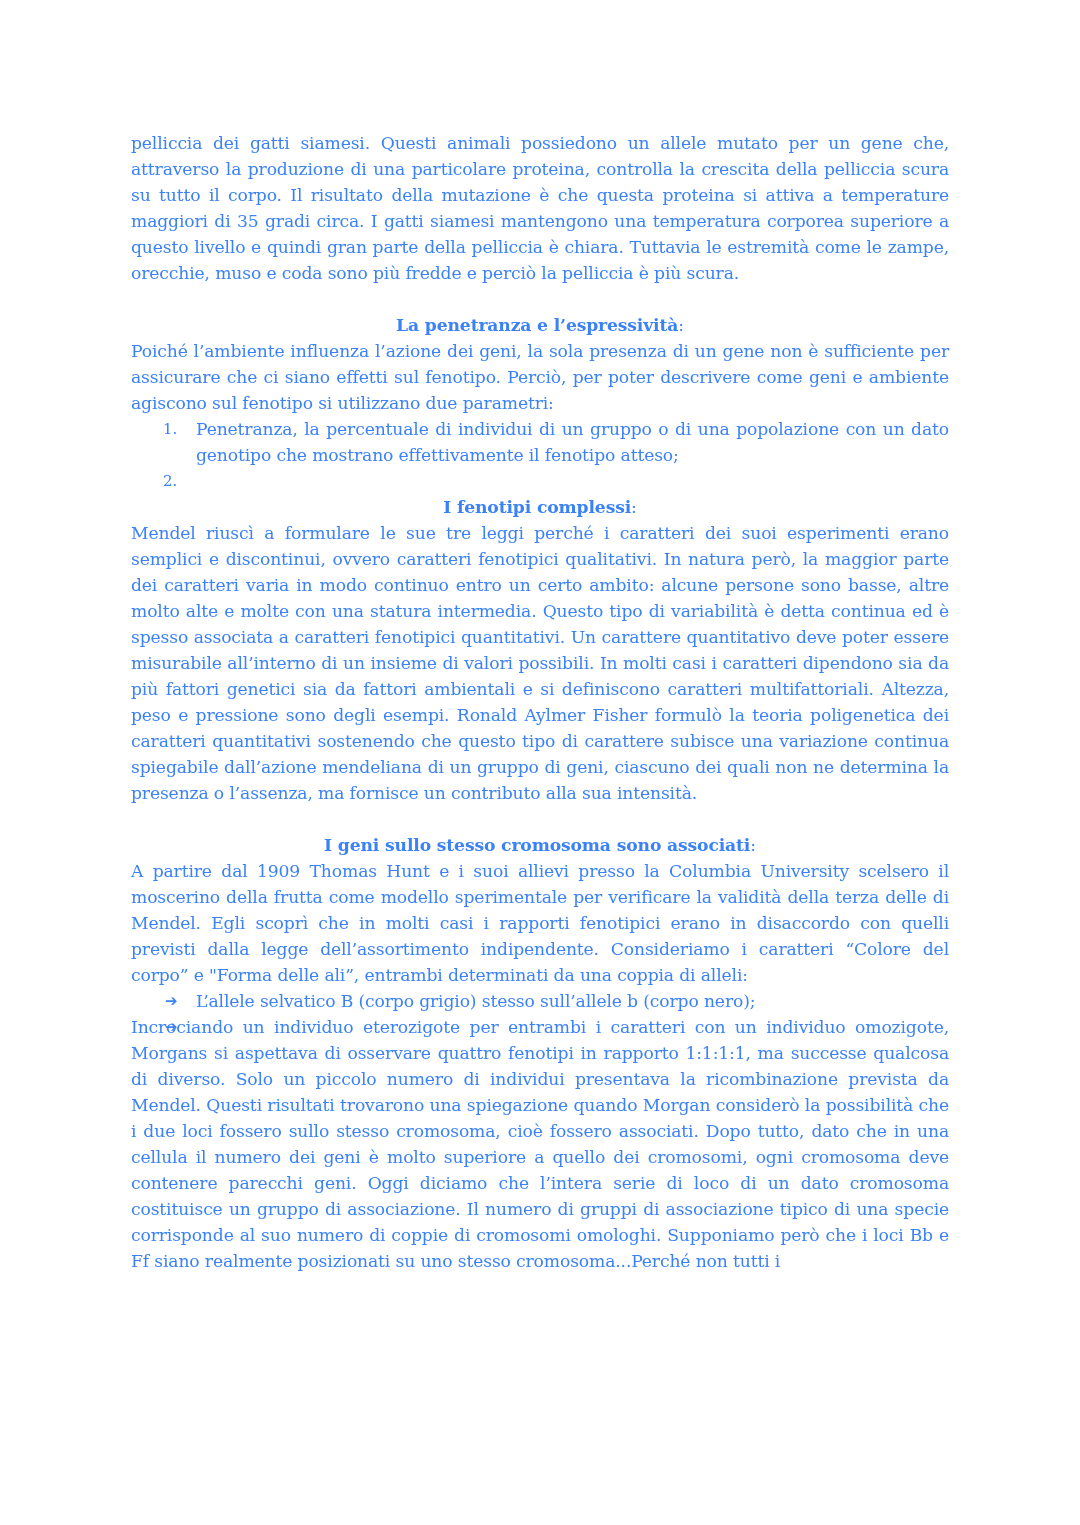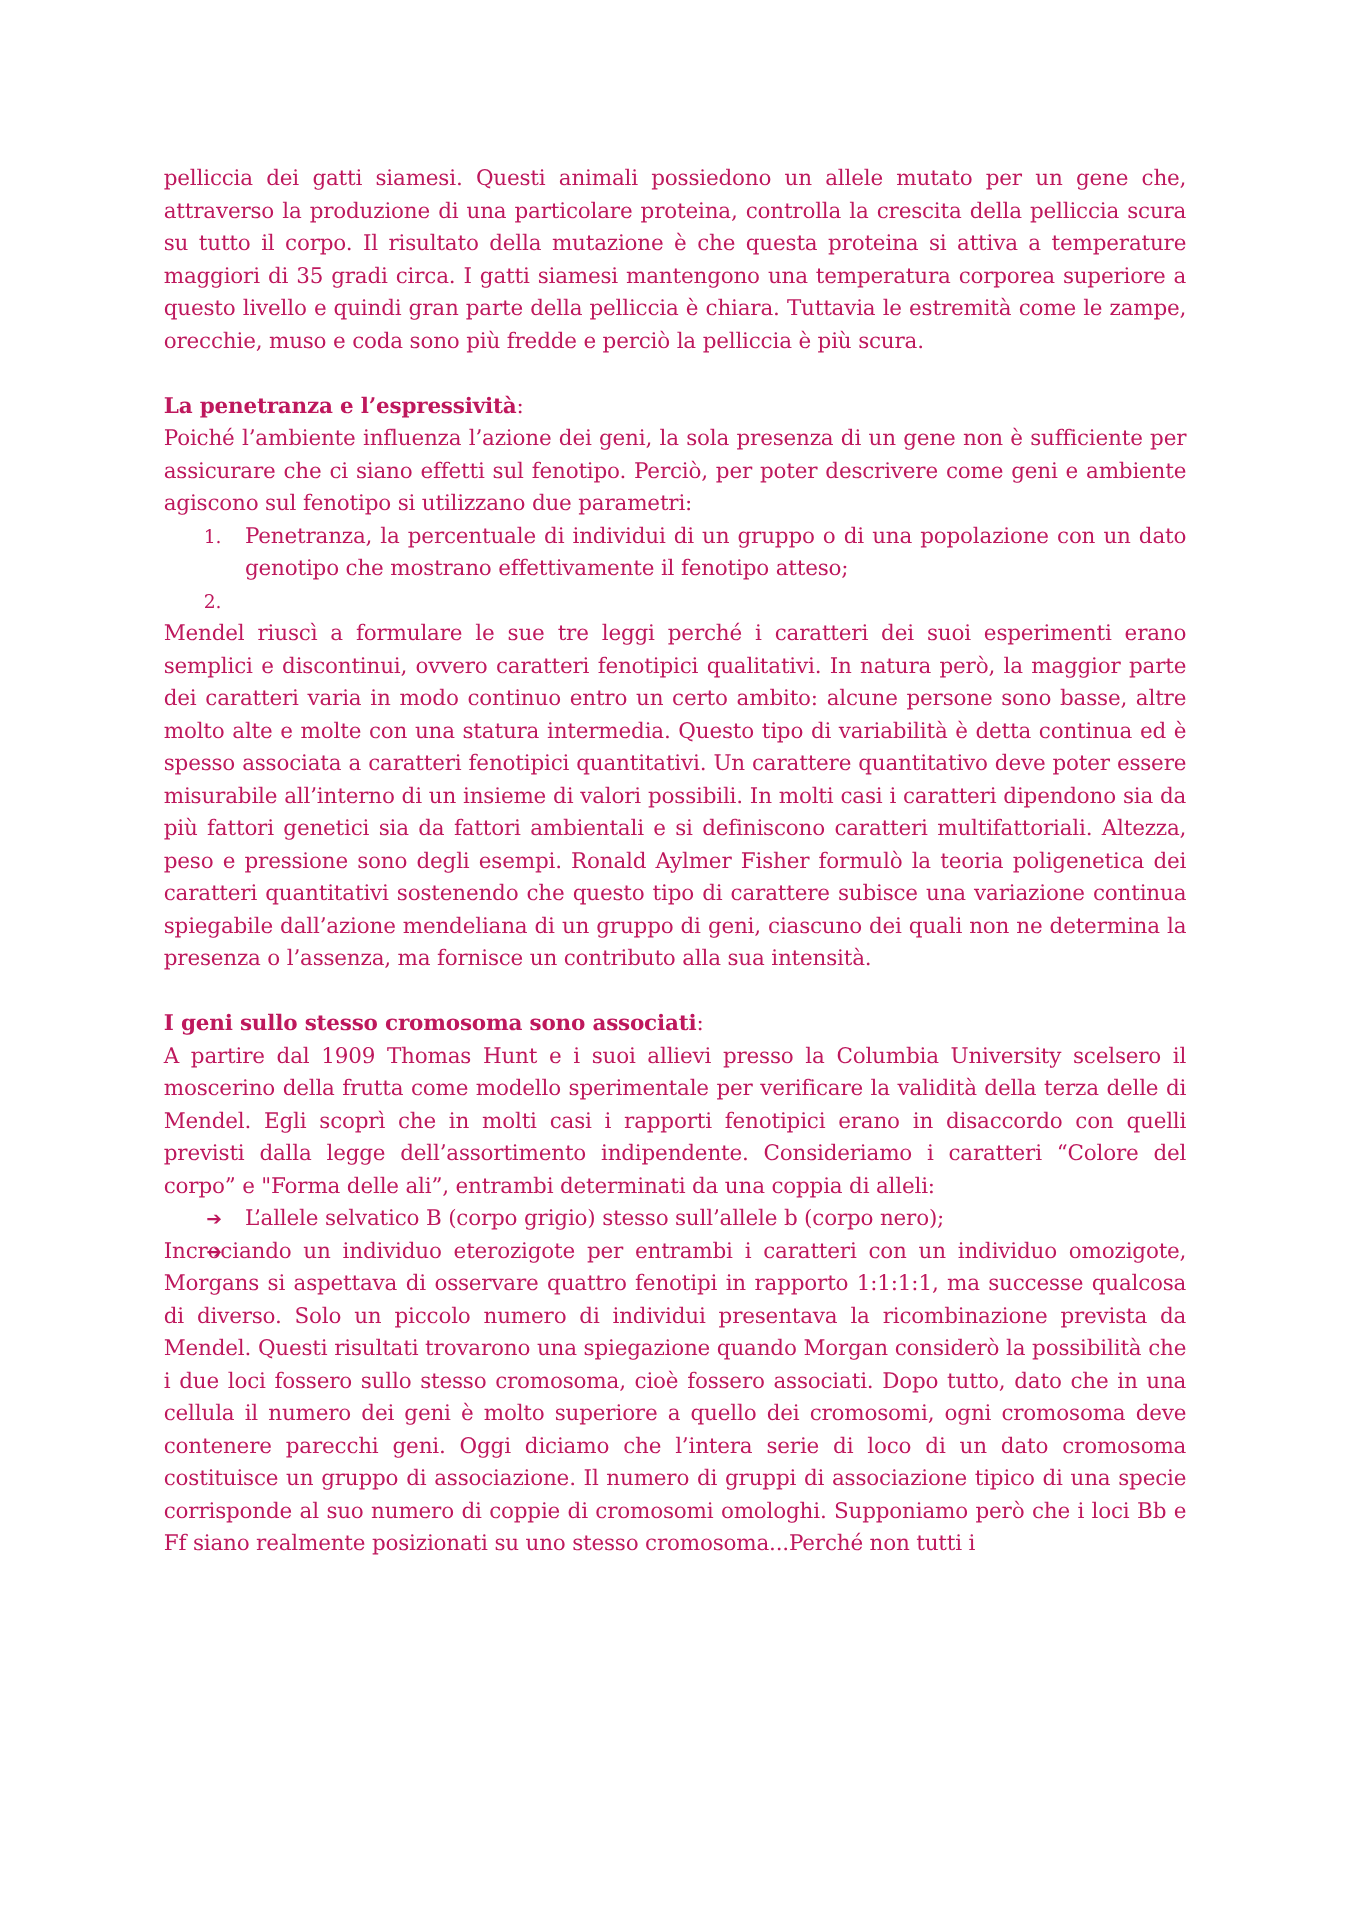--- a/index.html
+++ b/index.html
@@ -14,33 +14,34 @@
       overflow: hidden;
     }
     .page {
       position: absolute;
       left: 131px;
       top: 130px;
       width: 818px;
       font-family: "DejaVu Serif", "Liberation Serif", serif;
       font-size: 17.2px;
       line-height: 26px;
-      color: #be185d;
+      color: #3b82f6;
       letter-spacing: -0.15px;
     }
     .para {
       margin: 0;
       text-align: justify;
     }
     .gap {
       height: 26px;
     }
     .heading {
       margin: 0;
       font-weight: bold;
+      text-align: center;
     }
     .heading .colon {
       font-weight: normal;
     }
     ol.numbered {
       margin: 0;
       padding: 0;
       list-style: none;
     }
     ol.numbered li {
@@ -91,20 +92,21 @@
       </li>
       <li>
         <span class="num">2.</span>
       </li>
     </ol>
   </section>
 
   <div class="gap"></div>
 
   <section>
+    <p class="heading"><span>I fenotipi complessi</span><span class="colon">:</span></p>
     <p class="para">Mendel riuscì a formulare le sue tre leggi perché i caratteri dei suoi esperimenti erano semplici e discontinui, ovvero caratteri fenotipici qualitativi. In natura però, la maggior parte dei caratteri varia in modo continuo entro un certo ambito: alcune persone sono basse, altre molto alte e molte con una statura intermedia. Questo tipo di variabilità è detta continua ed è spesso associata a caratteri fenotipici quantitativi. Un carattere quantitativo deve poter essere misurabile all’interno di un insieme di valori possibili. In molti casi i caratteri dipendono sia da più fattori genetici sia da fattori ambientali e si definiscono caratteri multifattoriali. Altezza, peso e pressione sono degli esempi. Ronald Aylmer Fisher formulò la teoria poligenetica dei caratteri quantitativi sostenendo che questo tipo di carattere subisce una variazione continua spiegabile dall’azione mendeliana di un gruppo di geni, ciascuno dei quali non ne determina la presenza o l’assenza, ma fornisce un contributo alla sua intensità.</p>
   </section>
 
   <div class="gap"></div>
 
   <section>
     <p class="heading"><span>I geni sullo stesso cromosoma sono associati</span><span class="colon">:</span></p>
     <p class="para">A partire dal 1909 Thomas Hunt e i suoi allievi presso la Columbia University scelsero il moscerino della frutta come modello sperimentale per verificare la validità della terza delle di Mendel. Egli scoprì che in molti casi i rapporti fenotipici erano in disaccordo con quelli previsti dalla legge dell’assortimento indipendente. Consideriamo i caratteri “Colore del corpo” e "Forma delle ali”, entrambi determinati da una coppia di alleli:</p>
     <ul class="arrows">
       <li>

